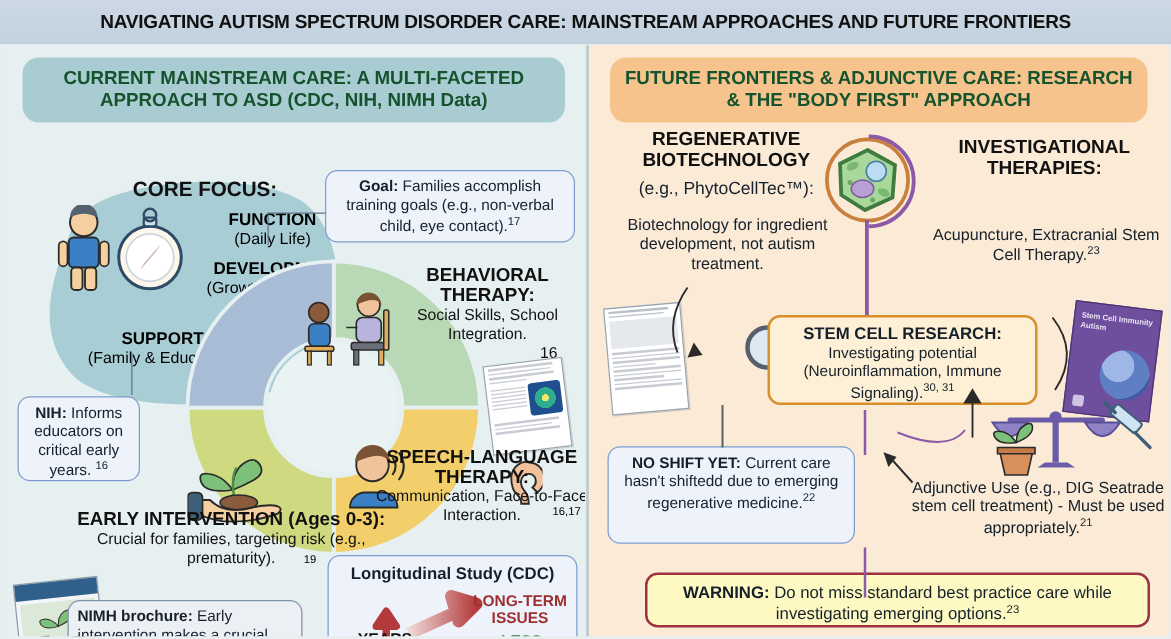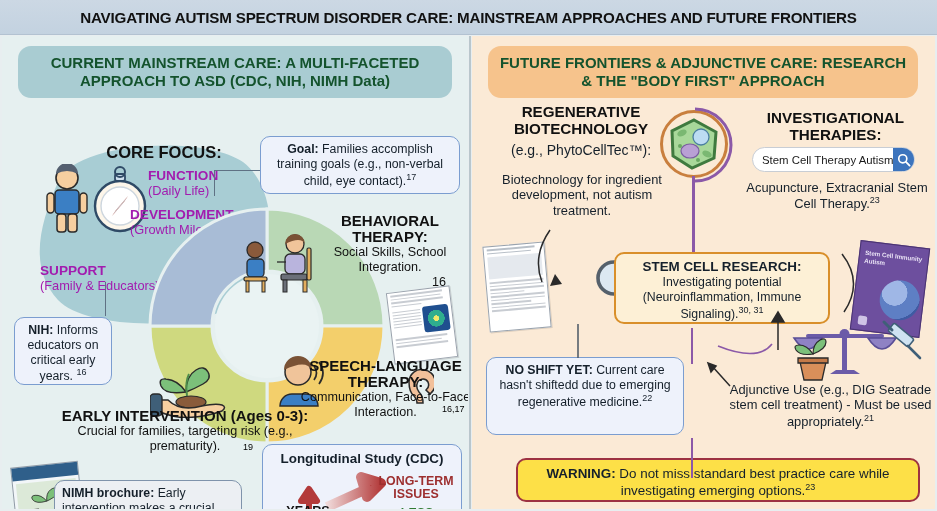--- a/index.html
+++ b/index.html
@@ -39,25 +39,25 @@
 
   
   .callout{
     position:absolute;box-sizing:border-box;text-align:center;
     border-radius:10px;padding:5px 7px;font-size:12.3px;line-height:1.2;color:#15202b;
   }
   .callout b{font-weight:bold;}
   .cal-blue{background:#eef2fb;border:1.4px solid #7b9dd0;}
   .cal-gray{background:#eceff3;border:1.4px solid #7f93ab;}
   .cal-orange{background:#fdf0d6;border:2px solid #d98f2a;}
-  .cal-red{background:#fde047;border:2px solid #9d3242;}
+  .cal-red{background:#fef9c3;border:2px solid #9d3242;}
   .sup{font-size:9px;vertical-align:super;}
   .core-title{position:absolute;left:72px;top:107px;width:180px;text-align:center;
     font-weight:bold;font-size:16.5px;color:#111;}
-  .kv{position:absolute;color:#a21caf;}
+  .kv{position:absolute;text-align:center;color:#000000;}
   .kv .k{font-weight:bold;font-size:13.6px;display:block;line-height:1.1;}
   .kv .v{font-size:12.8px;display:block;line-height:1.15;}
 
   .lbl{position:absolute;color:#111;}
   .lbl .big{font-weight:bold;font-size:15px;line-height:1.08;display:block;}
   .lbl .sm{font-size:12.6px;line-height:1.16;display:block;}
 
   
   .ill{position:absolute;}
   .doc{
@@ -302,29 +302,20 @@
     <circle cx="12" cy="28" r="2" fill="#6aa862"></circle>
       <circle cx="30" cy="42" r="2" fill="#6aa862"></circle>
   </svg>
   <svg class="ill" style="left:655px;top:105px;" width="80" height="80">
     <path d="M40 4 a36 36 0 0 1 0 72" fill="none" stroke="#8b59a8" stroke-width="3"></path>
   </svg>
   <div class="stem"></div>
 
   <div class="rhead" style="left:748px;top:110px;width:175px;">INVESTIGATIONAL THERAPIES:</div>
 
-  <div class="searchbox">
-    <div class="q">Stem Cell Therapy Autism</div>
-    <div class="btn">
-      <svg width="14" height="14" viewBox="0 0 16 16">
-          <circle cx="6.6" cy="6.6" r="4.6" fill="none" stroke="#fff" stroke-width="1.9"></circle>
-          <path d="M10.2 10.2 L14.4 14.4" stroke="#fff" stroke-width="2.1" stroke-linecap="round"></path>
-        </svg>
-    </div>
-  </div>
 
   <div class="rbody" style="left:744px;top:180px;width:186px;">
     <span>Acupuncture, Extracranial Stem Cell Therapy.</span><span class="sup">23</span>
   </div>
 
   <div class="ill doc" style="left:486px;top:244px;width:60px;height:84px;transform:rotate(-5deg);">
     <div class="line" style="width:48px;background:#b9c0c8;"></div>
     <div class="line" style="width:44px;background:#b9c0c8;"></div>
     <div style="margin:3px;height:22px;background:#e5e9ee;"></div>
     <div class="line"></div>

